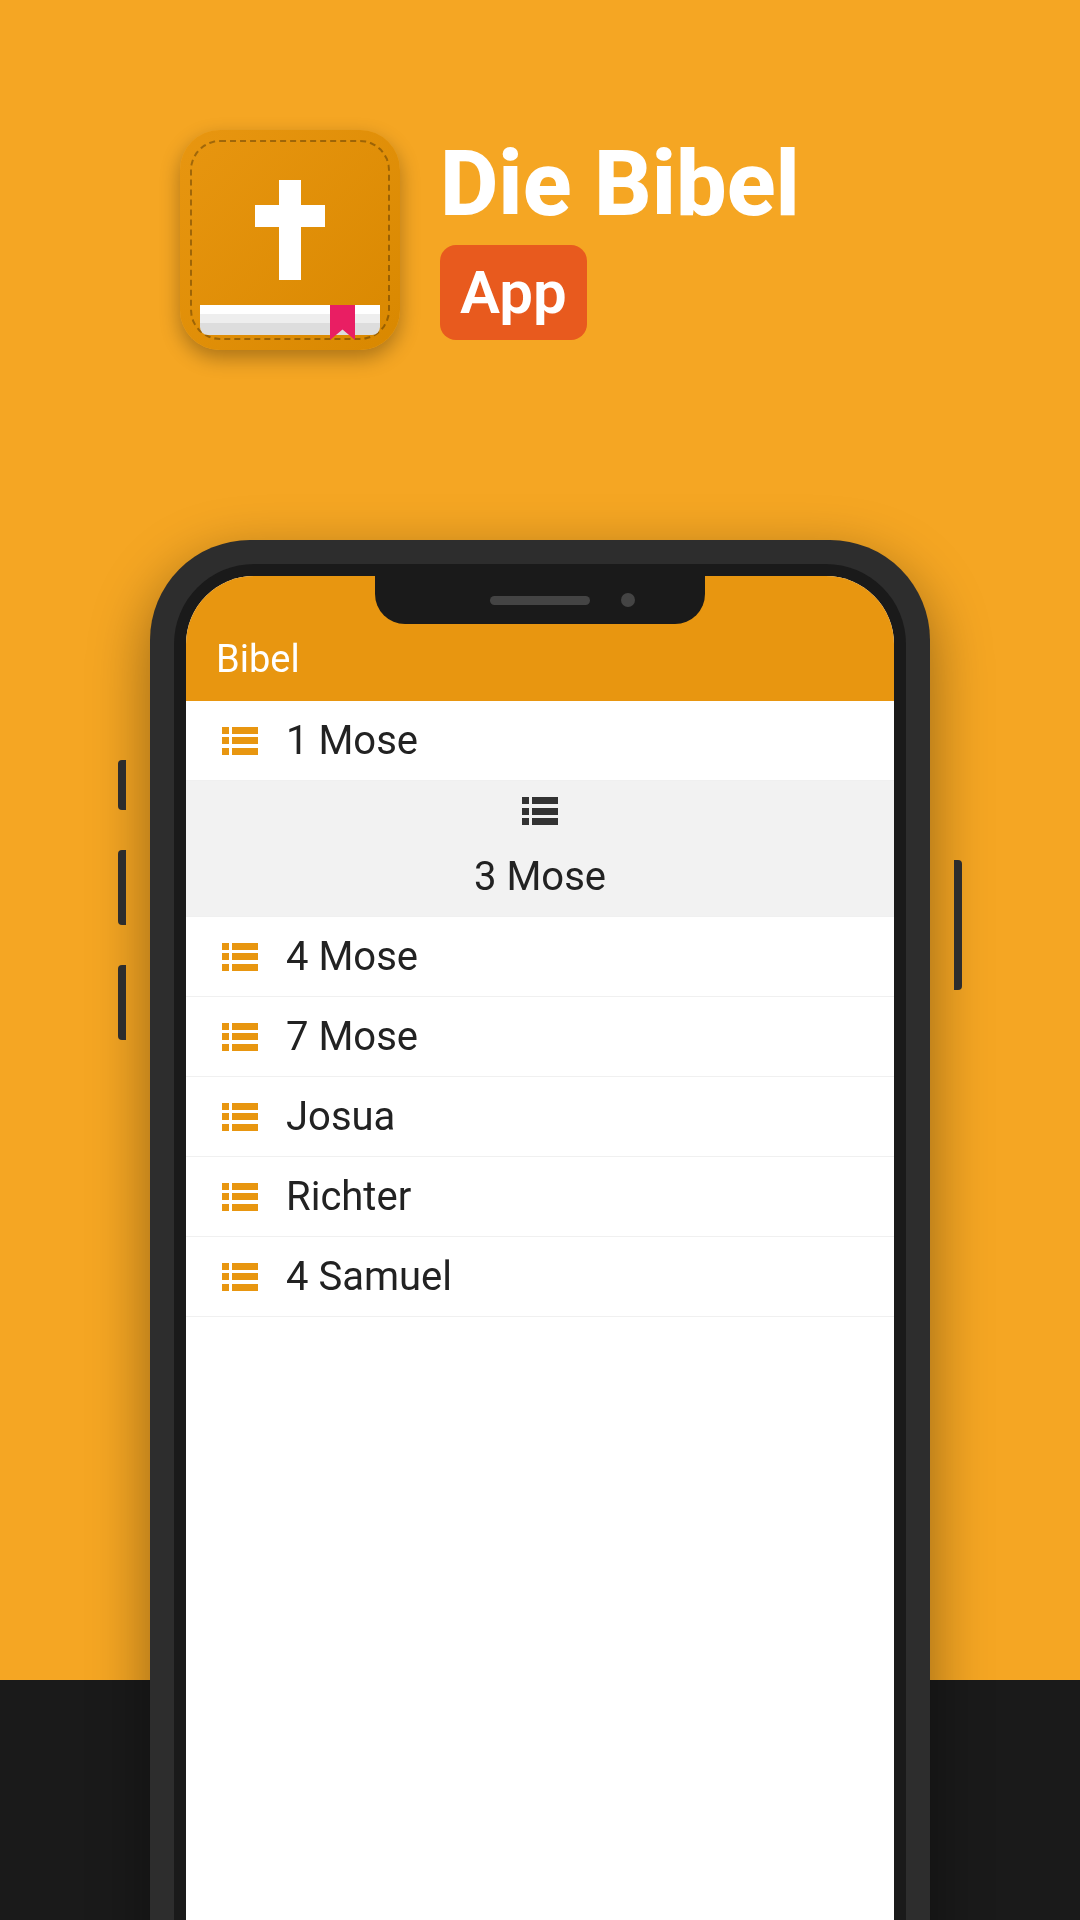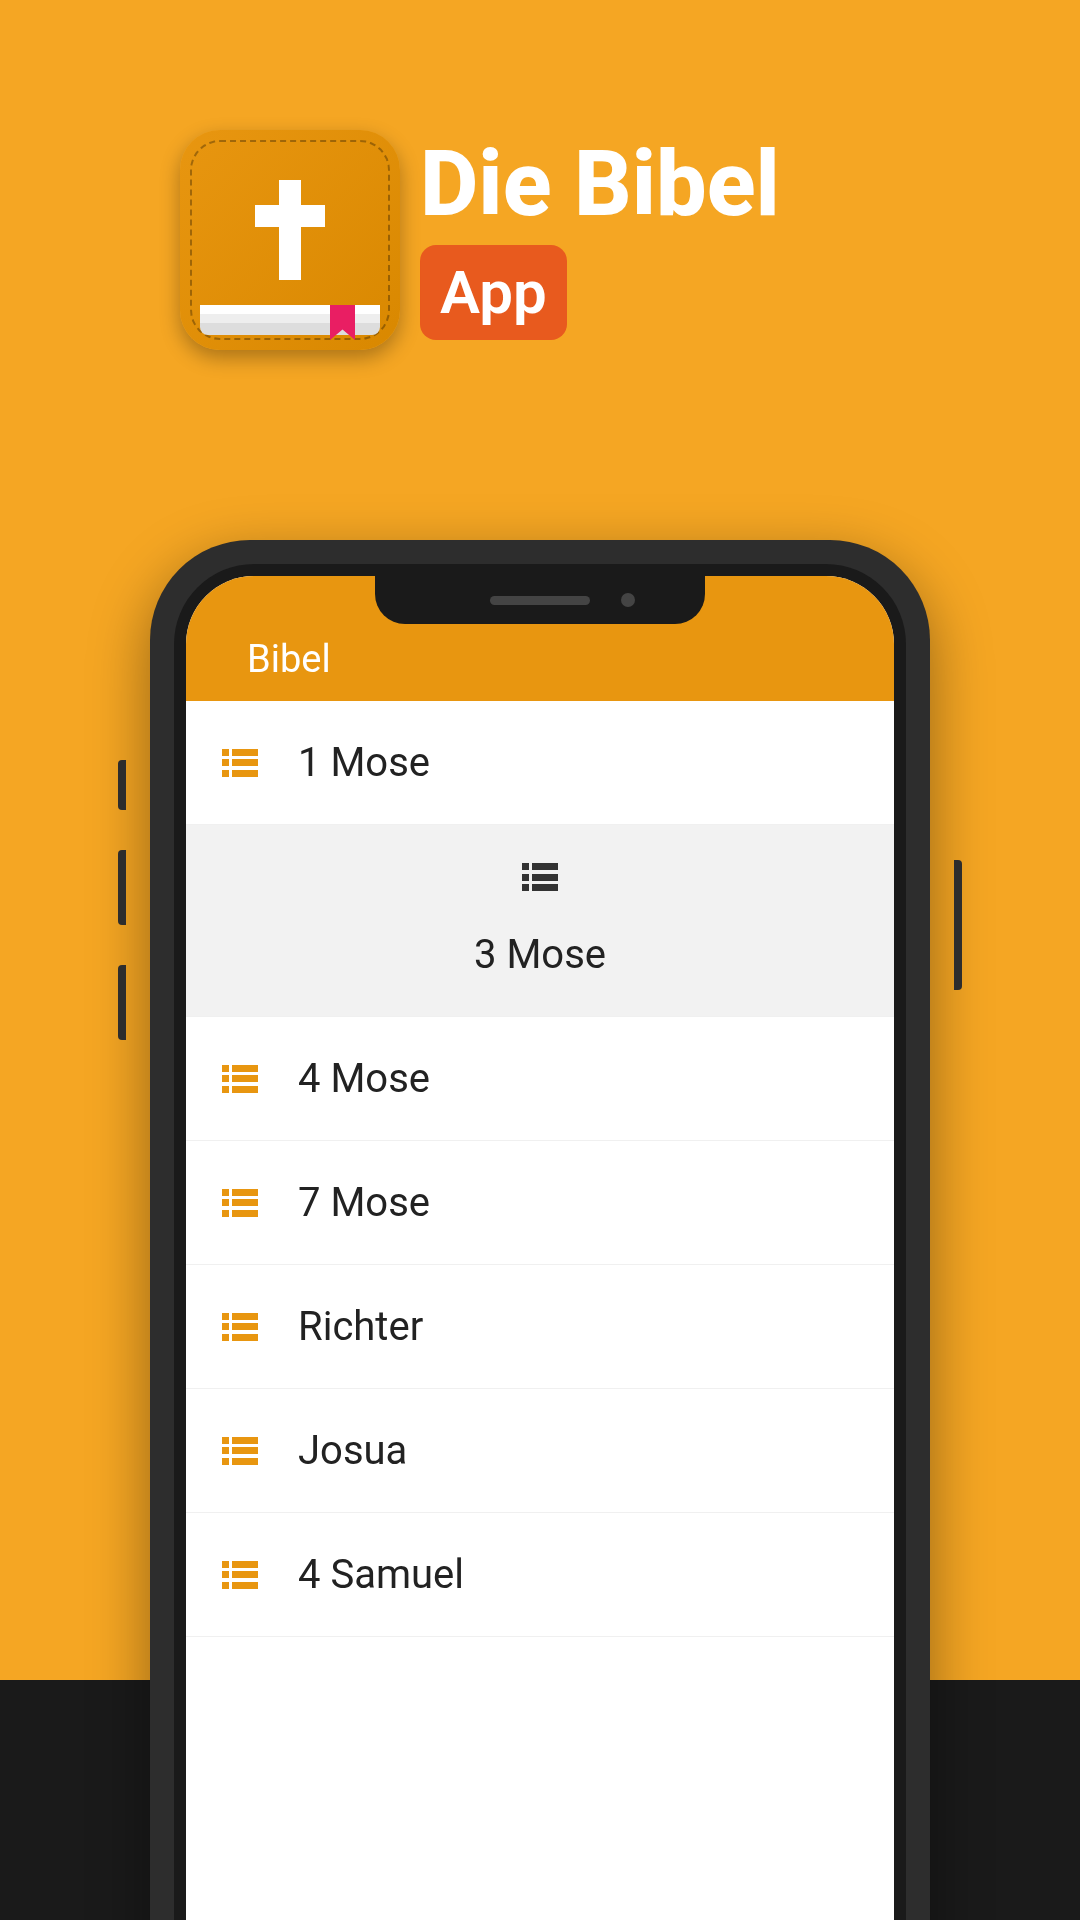--- a/index.html
+++ b/index.html
@@ -20,21 +20,21 @@
       bottom: 0;
       left: 0;
       right: 0;
       height: 240px;
       background: #1a1a1a;
     }
     .header-section {
       display: flex;
       align-items: center;
       padding: 130px 180px 0 180px;
-      gap: 20px;
+      gap: 40px;
     }
     .app-icon {
       width: 220px;
       height: 220px;
       border-radius: 40px;
       background: linear-gradient(135deg, #E89610, #D98800);
       display: flex;
       align-items: center;
       justify-content: center;
       box-shadow: 0 8px 20px rgba(0,0,0,0.3);
@@ -193,30 +193,29 @@
       background: #E89610;
       padding: 48px 30px 20px 30px;
       height: 125px;
       display: flex;
       align-items: flex-end;
     }
     .app-header-title {
       color: white;
       font-size: 38px;
       font-weight: 400;
-      margin-left: 31px;
     }
     .book-list {
       background: white;
     }
     .book-item {
       display: flex;
       align-items: center;
-      padding: 38px 36px;
-      gap: 40px;
+      padding: 16px 36px;
+      gap: 28px;
       border-bottom: 1px solid #f0f0f0;
     }
     .book-item.selected {
       background: #f2f2f2;
       flex-direction: column;
     }
     .list-icon {
       width: 36px;
       height: 28px;
       display: flex;
@@ -359,38 +358,38 @@
               </div>
               <div class="list-icon-row">
                 <div class="list-icon-square"></div>
                 <div class="list-icon-line"></div>
               </div>
               <div class="list-icon-row">
                 <div class="list-icon-square"></div>
                 <div class="list-icon-line"></div>
               </div>
             </div>
+            <div class="book-name">Josua</div>
+          </div>
+          <div class="book-item">
+            <div class="list-icon">
+              <div class="list-icon-row">
+                <div class="list-icon-square"></div>
+                <div class="list-icon-line"></div>
+              </div>
+              <div class="list-icon-row">
+                <div class="list-icon-square"></div>
+                <div class="list-icon-line"></div>
+              </div>
+              <div class="list-icon-row">
+                <div class="list-icon-square"></div>
+                <div class="list-icon-line"></div>
+              </div>
+            </div>
             <div class="book-name">Richter</div>
-          </div>
-          <div class="book-item">
-            <div class="list-icon">
-              <div class="list-icon-row">
-                <div class="list-icon-square"></div>
-                <div class="list-icon-line"></div>
-              </div>
-              <div class="list-icon-row">
-                <div class="list-icon-square"></div>
-                <div class="list-icon-line"></div>
-              </div>
-              <div class="list-icon-row">
-                <div class="list-icon-square"></div>
-                <div class="list-icon-line"></div>
-              </div>
-            </div>
-            <div class="book-name">Josua</div>
           </div>
           <div class="book-item">
             <div class="list-icon">
               <div class="list-icon-row">
                 <div class="list-icon-square"></div>
                 <div class="list-icon-line"></div>
               </div>
               <div class="list-icon-row">
                 <div class="list-icon-square"></div>
                 <div class="list-icon-line"></div>

